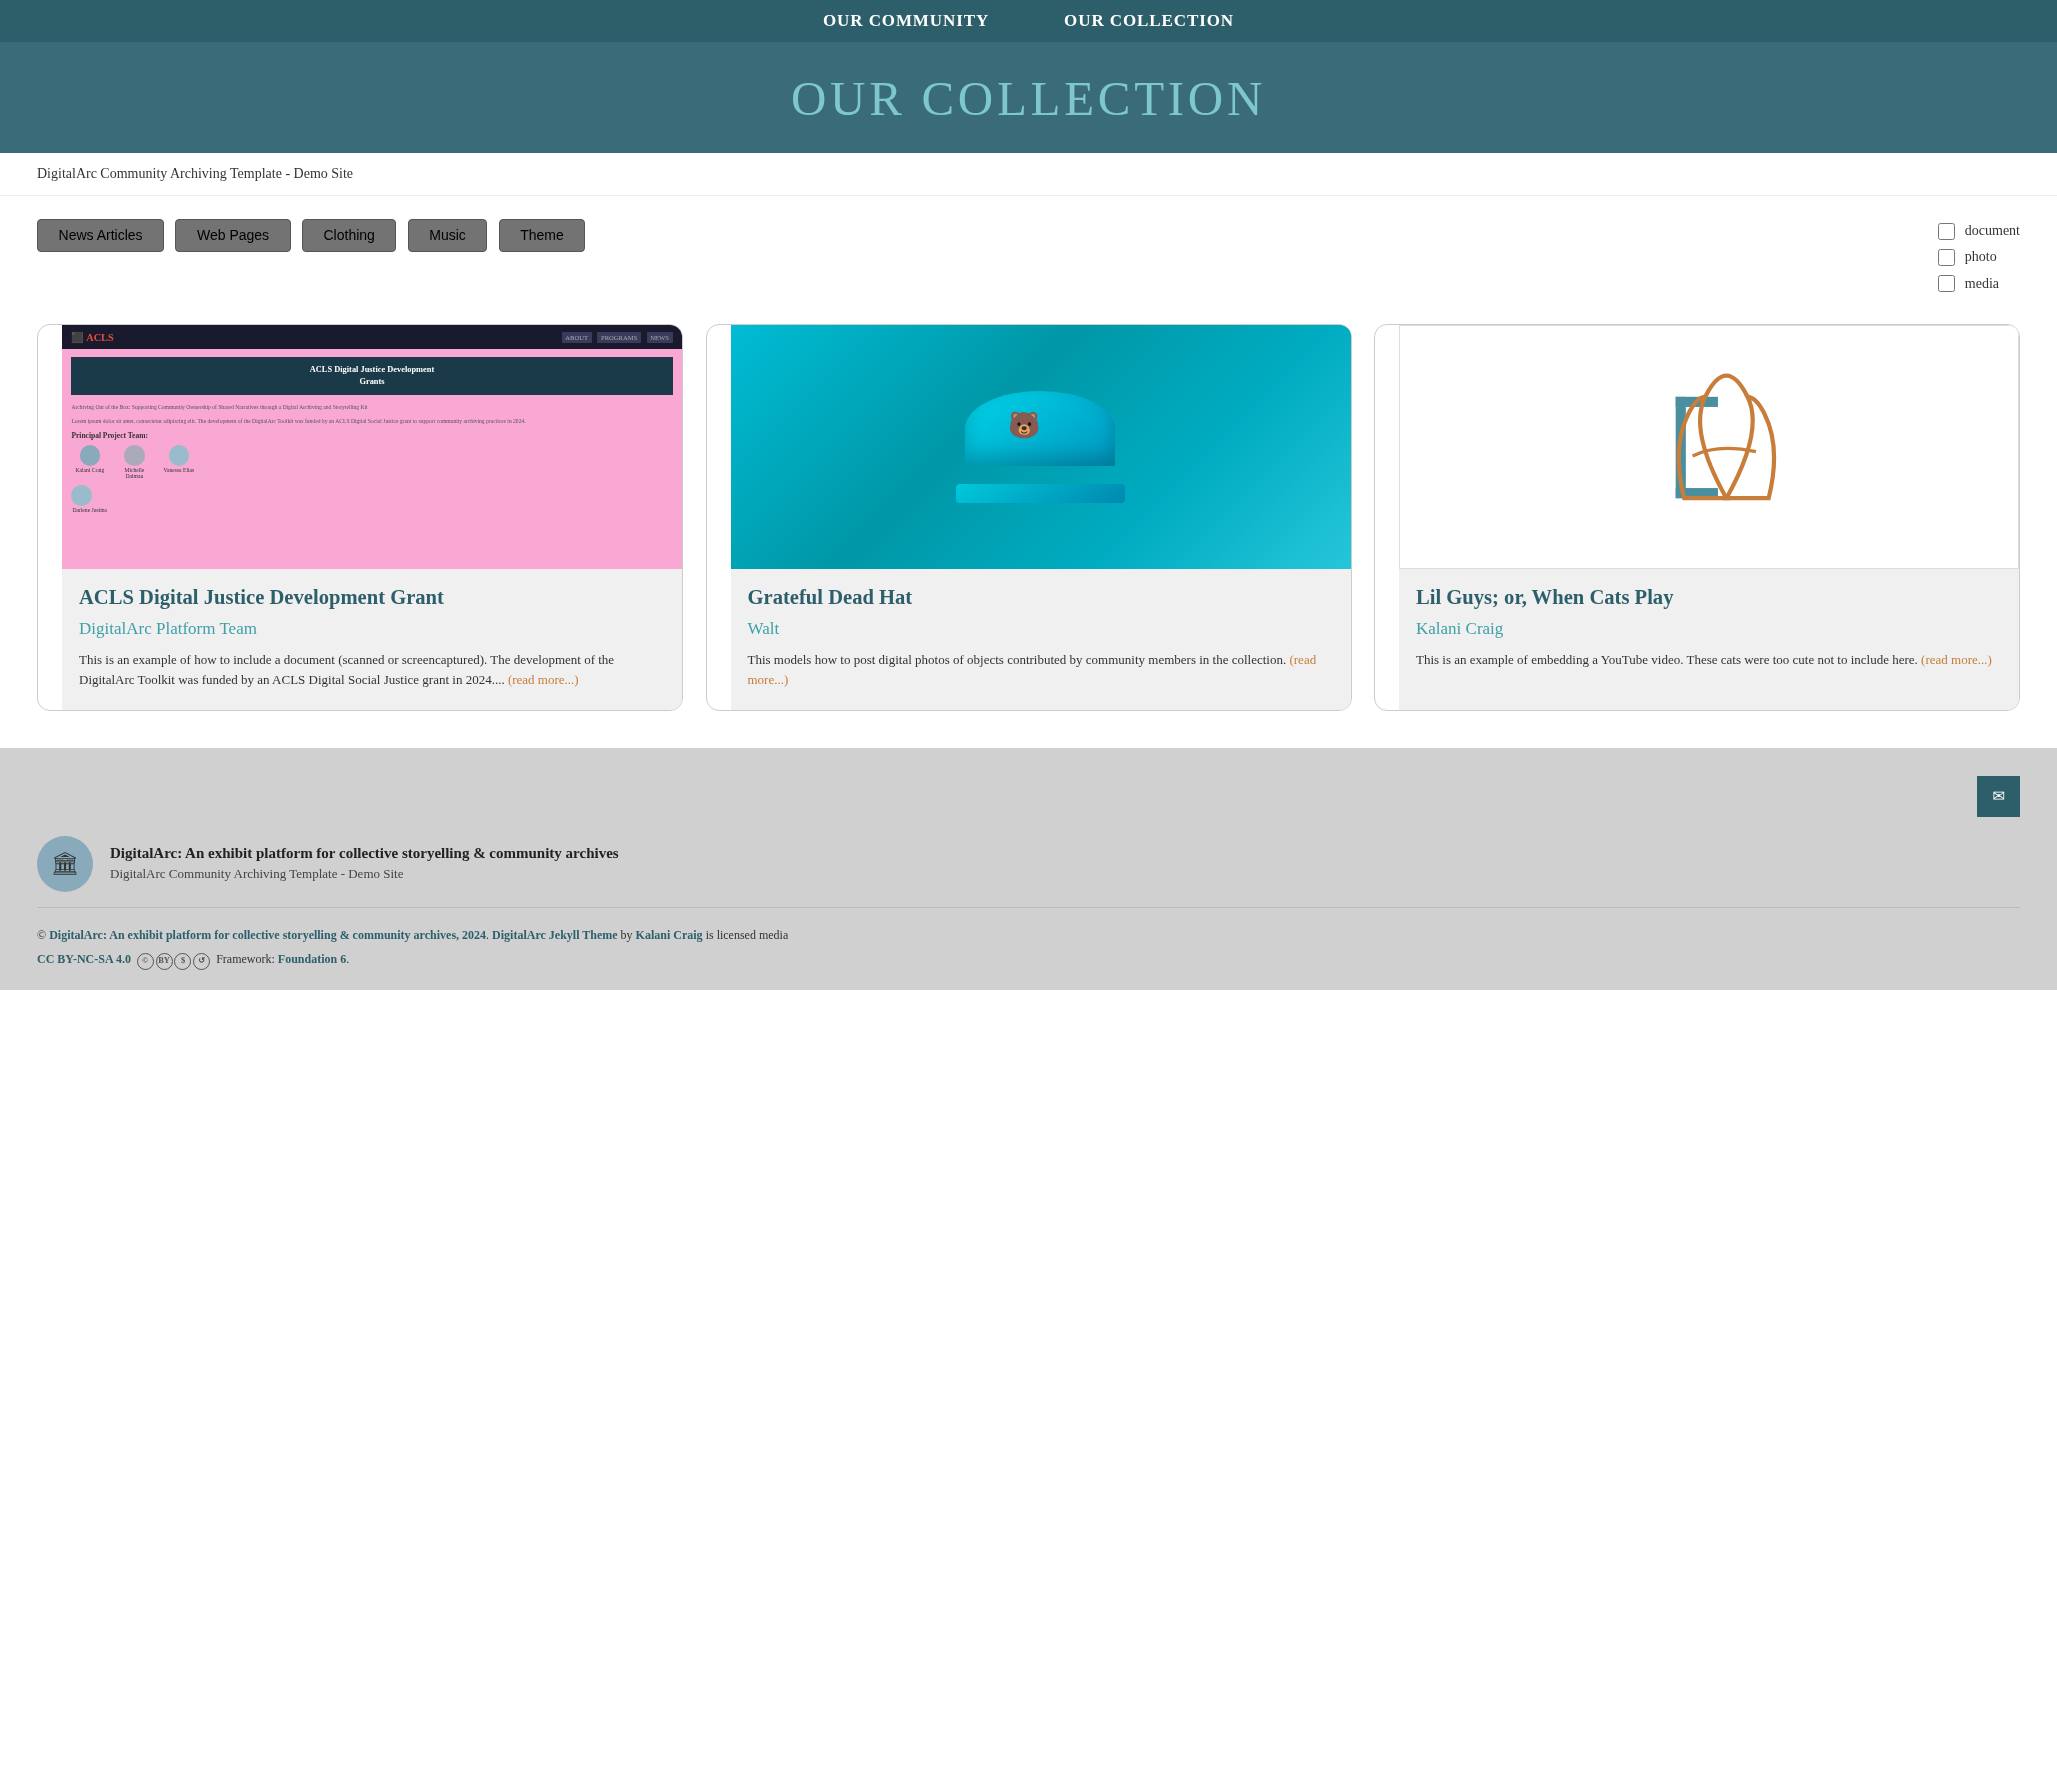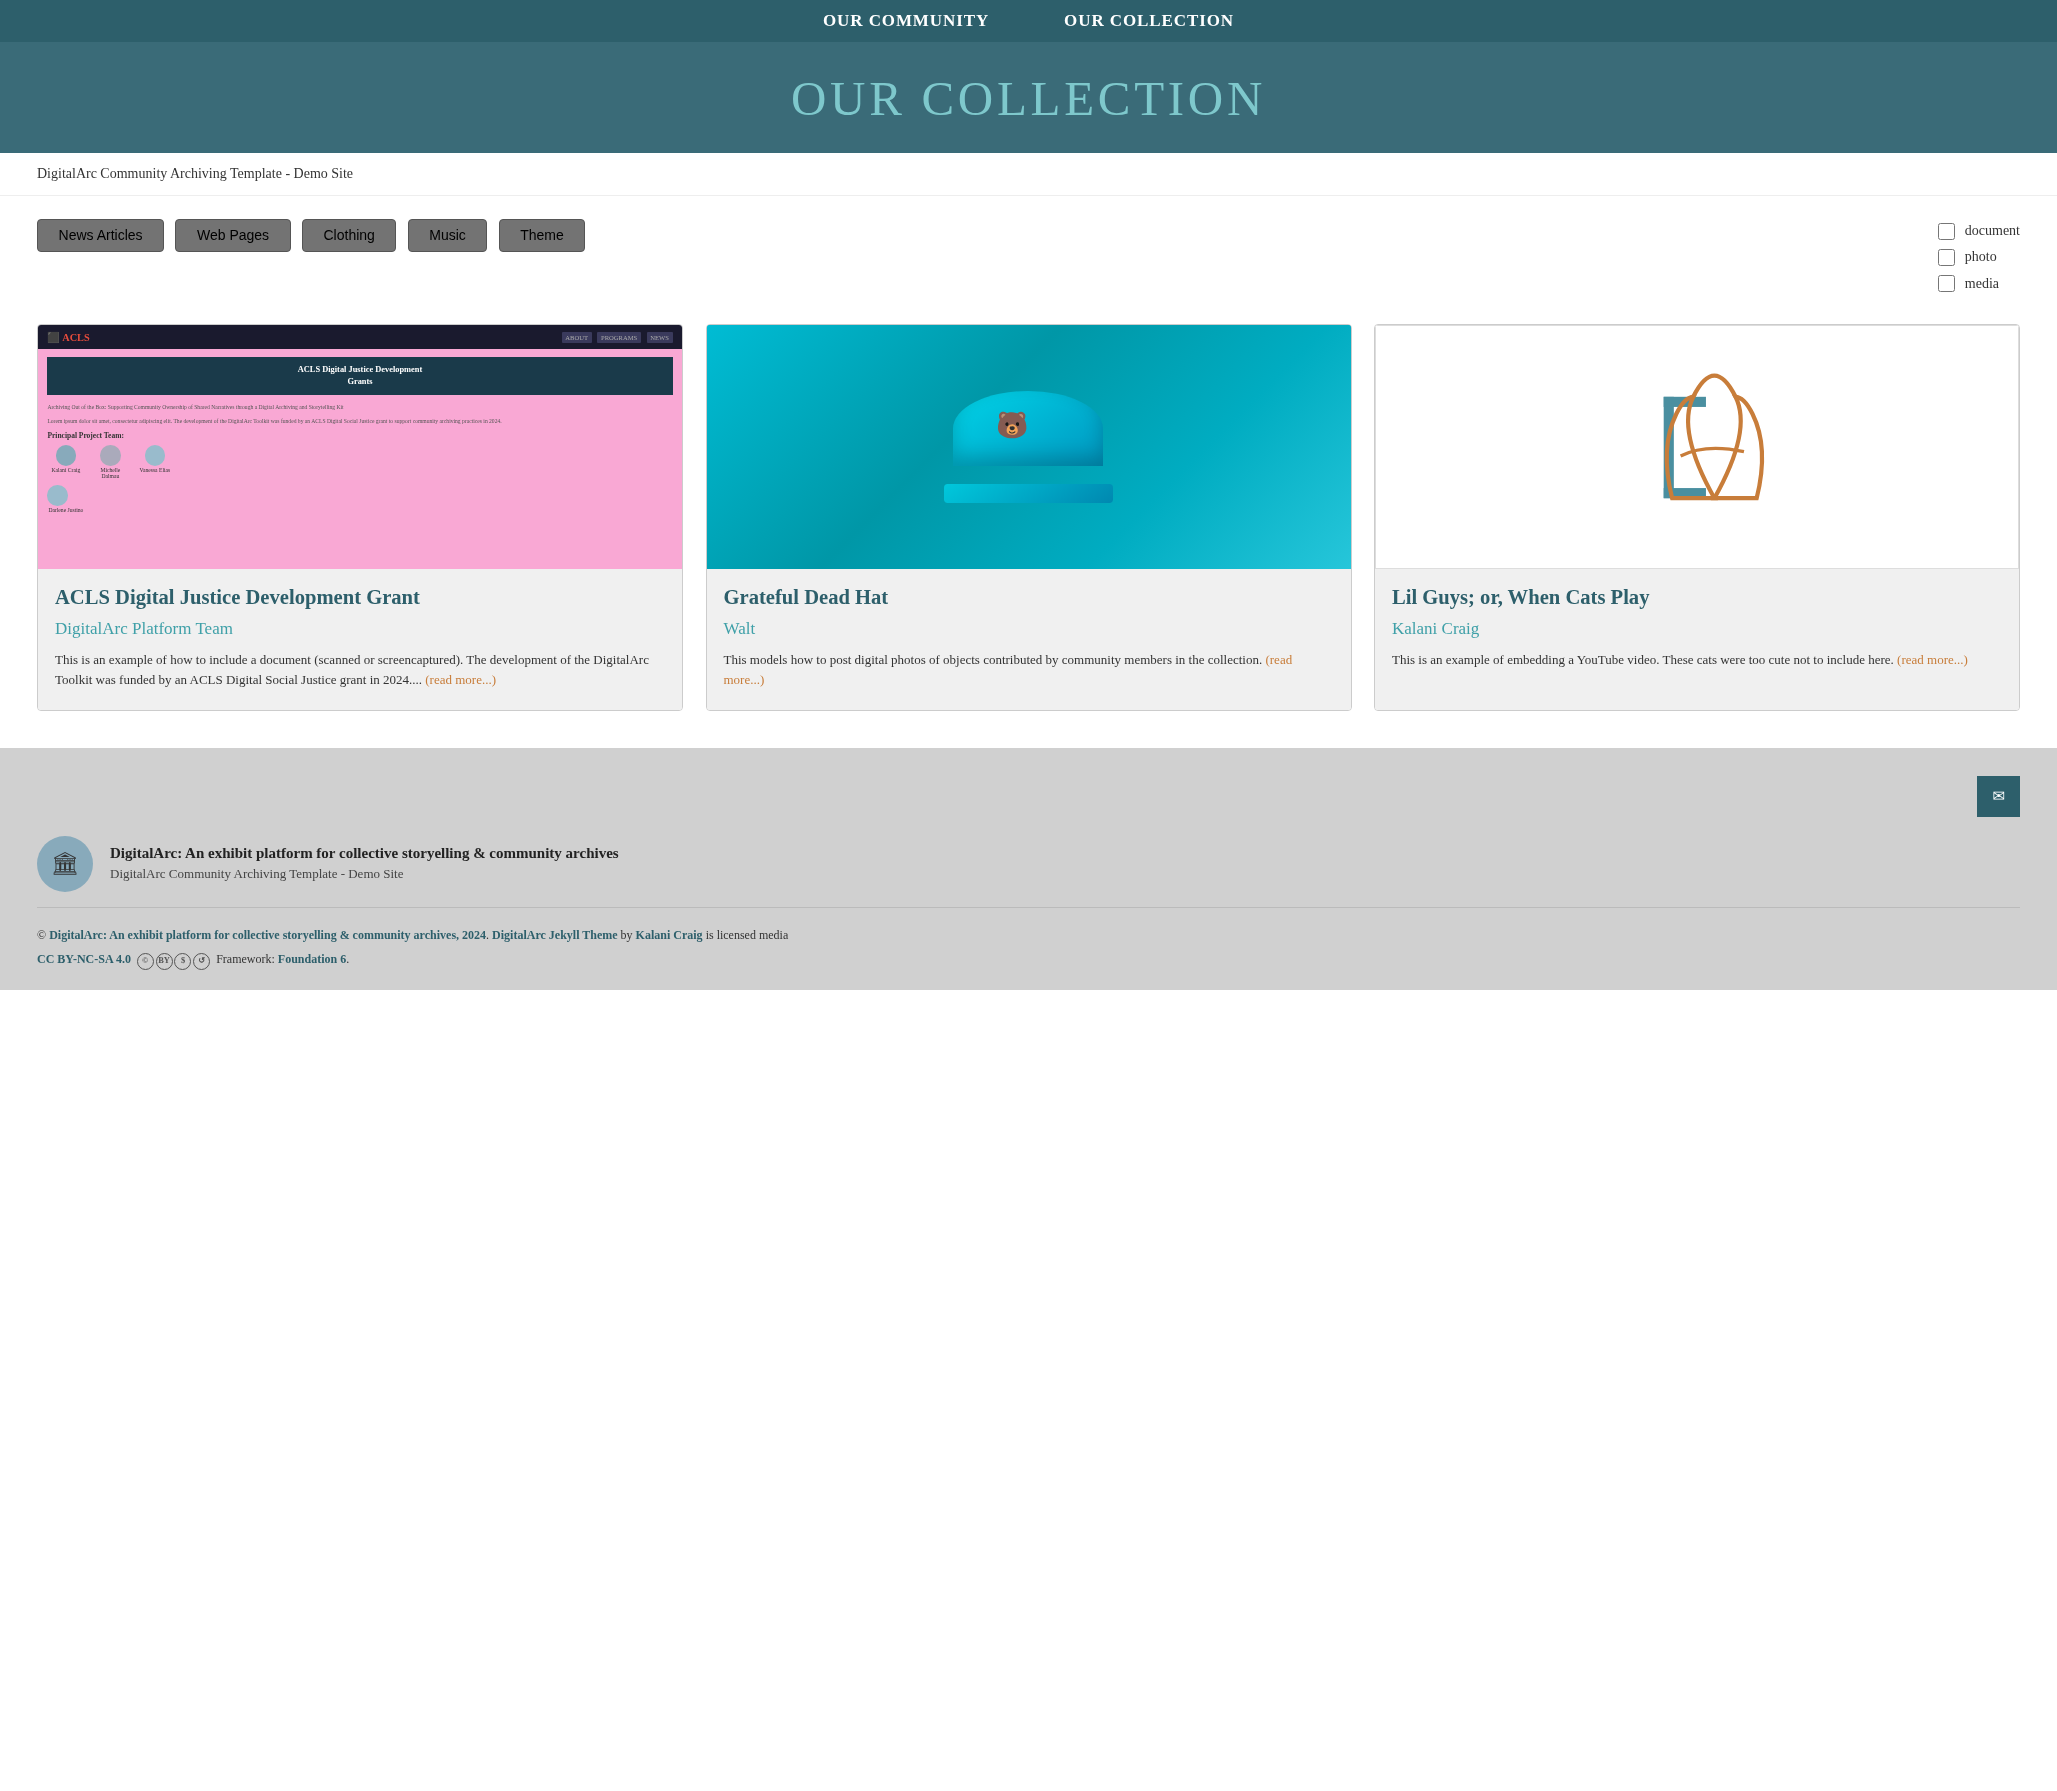--- a/index.html
+++ b/index.html
@@ -87,24 +87,25 @@
 
     
     .cards-grid {
       display: grid;
       grid-template-columns: repeat(3, 1fr);
       gap: 22.5px;
       padding: 22.5px 37px 37px;
     }
     .card {
       border: 1.9px solid #ccc;
-      border-radius: 4px;
+      border-radius: 13px;
       overflow: hidden;
       display: flex;
       flex-direction: column;
+      padding-left: 24px;
     }
     .card-image {
       width: 100%;
       height: 244px;
       object-fit: cover;
       display: flex;
       align-items: center;
       justify-content: center;
       background: #f5f5f5;
       overflow: hidden;

